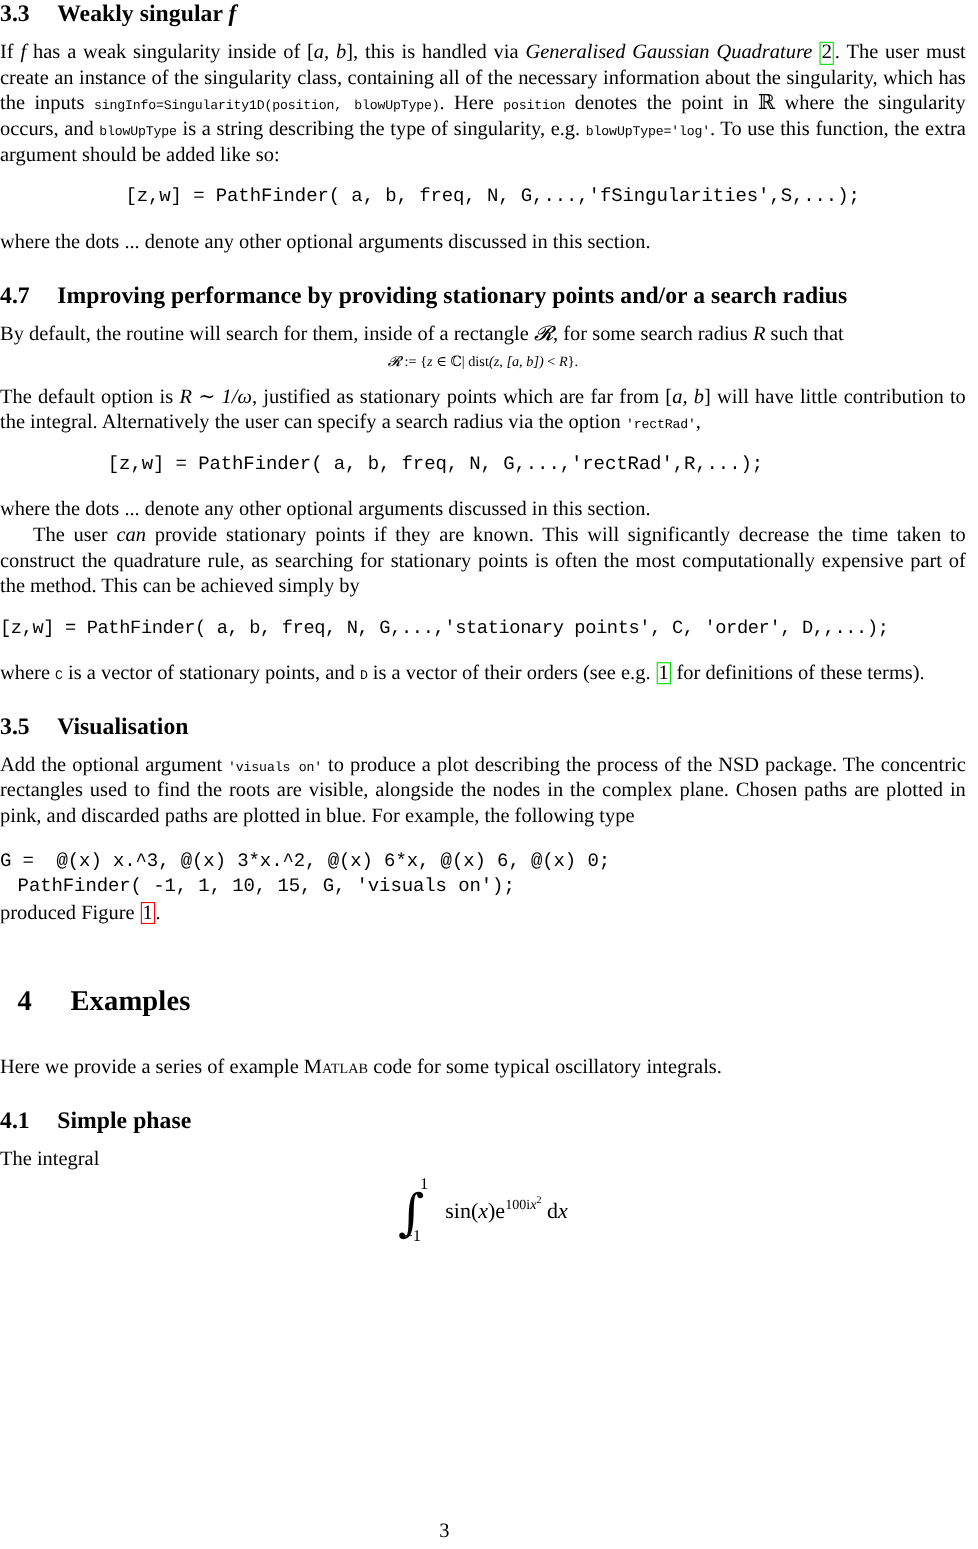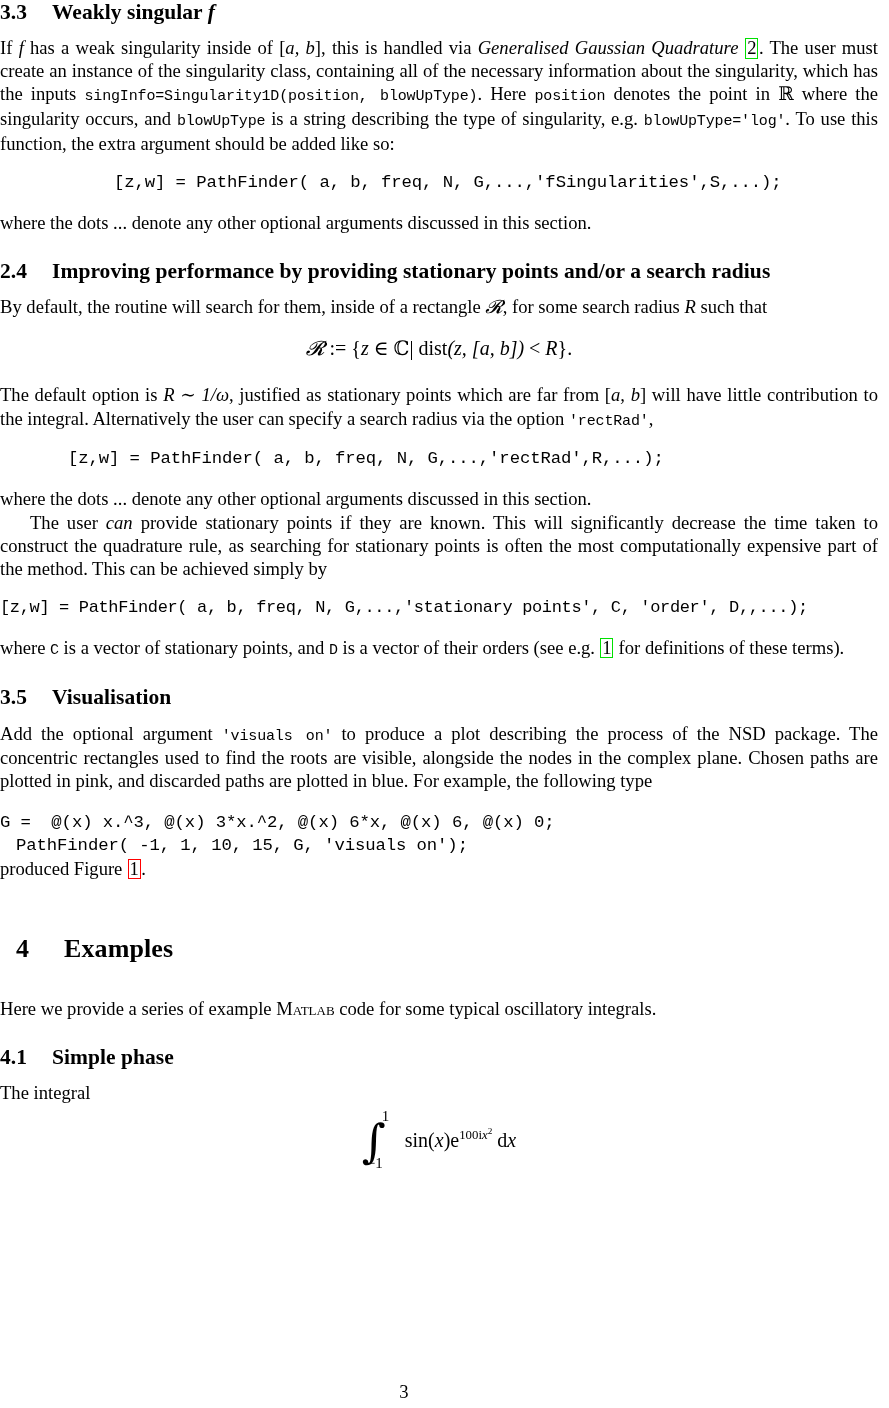--- a/index.html
+++ b/index.html
@@ -58,21 +58,21 @@
     text-align: justify;
     text-justify: inter-word;
     hyphens: manual;
   }
   p.body.indent { text-indent: 30px; }
   p.noindent { text-indent: 0; }
 
   
   .tt {
     font-family: "Liberation Mono", "DejaVu Sans Mono", monospace;
-    font-size: 15px;
+    font-size: 12px;
     letter-spacing: -0.15px;
   }
   .codeline {
     font-family: "Liberation Mono", "DejaVu Sans Mono", monospace;
     font-size: 17.3px;
     white-space: pre;
     margin: 0;
     letter-spacing: -0.1px;
     line-height: 1.28;
   }
@@ -82,22 +82,22 @@
   }
 
   
   .mi {
     font-family: "Liberation Serif", "DejaVu Serif", serif;
     font-style: italic;
   }
   .mup { font-style: normal; }
   .displaymath {
     text-align: center;
-    font-size: 20px;
-    margin: 12px;
+    font-size: 13px;
+    margin: 0;
     line-height: 1.2;
   }
   .blackboard {
     font-family: "DejaVu Serif", "Liberation Serif", serif;
   }
   .bb {
     position: relative;
     font-style: normal;
     display: inline-block;
   }
@@ -194,38 +194,38 @@
 
     <div class="codeline" style="padding-left:70px;margin-left:44px;">[z,w] = PathFinder( a, b, freq, N, G,...,'fSingularities',S,...);</div>
 
     <div class="spacer-m"></div>
 
     <p class="body noindent">where the dots ... denote any other optional arguments discussed in this section.</p>
 
     <div class="spacer-l"></div>
 
     <h2 class="subsec">
-      <span class="secnum">2.4</span><span>Improving performance by providing stationary points and/or a search radius</span>
+      <span class="secnum">4.7</span><span>Improving performance by providing stationary points and/or a search radius</span>
     </h2>
 
     <div class="spacer-s"></div>
 
     <p class="body noindent"><span>By default, the routine will search for them, inside of a rectangle </span><span class="mi" style="font-family:'DejaVu Serif',serif;">𝓡</span><span>, for some search radius </span><span class="mi">R</span><span> such that</span></p>
 
     <div class="spacer-xs"></div>
 
     <p class="displaymath"><span class="mi" style="font-family:'DejaVu Serif',serif;">𝓡</span> <span>:=</span> <span>{</span><span class="mi">z</span> <span>∈</span> <span class="bb blackboard">ℂ</span><span>|</span> <span class="mup">dist</span><span class="mi">(z, [a, b])</span> <span>&lt;</span> <span class="mi">R</span><span>}</span><span>.</span></p>
 
     <div class="spacer-s"></div>
 
     <p class="body noindent"><span>The default option is </span><span class="mi">R ∼ 1/ω</span><span>, justified as stationary points which are far from [</span><span class="mi">a, b</span><span>] will have little contribution to the integral. Alternatively the user can specify a search radius via the option </span><span class="tt">'rectRad'</span><span>,</span></p>
 
     <div class="spacer-m"></div>
 
-    <div class="codeline" style="padding-left:68px;">[z,w] = PathFinder( a, b, freq, N, G,...,'rectRad',R,...);</div>
+    <div class="codeline" style="padding-left:98px;">[z,w] = PathFinder( a, b, freq, N, G,...,'rectRad',R,...);</div>
 
     <div class="spacer-m"></div>
 
     <p class="body noindent">where the dots ... denote any other optional arguments discussed in this section.</p>
 
     <p class="body indent"><span>The user </span><em>can</em><span> provide stationary points if they are known. This will significantly decrease the time taken to construct the quadrature rule, as searching for stationary points is often the most computationally expensive part of the method. This can be achieved simply by</span></p>
 
     <div class="spacer-m"></div>
 
     <div class="codeline verb" style="padding-left:0px;">[z,w] = PathFinder( a, b, freq, N, G,...,'stationary points', C, 'order', D,,...);</div>

